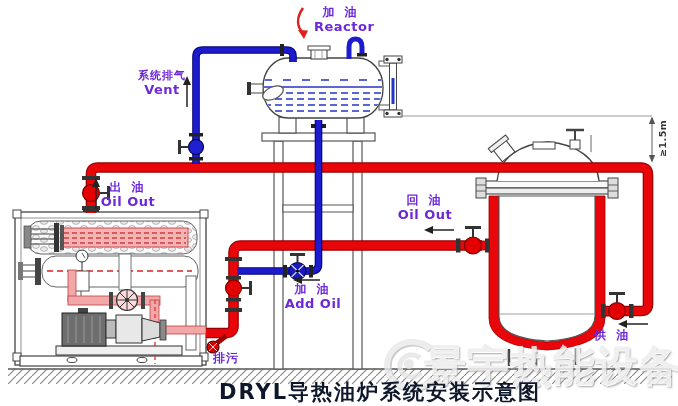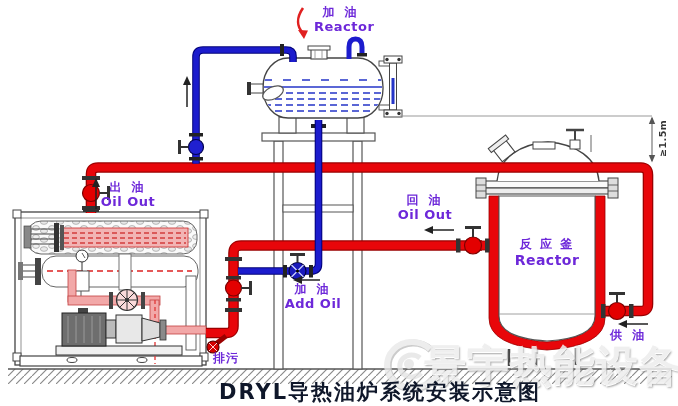--- a/index.html
+++ b/index.html
@@ -315,46 +315,46 @@
     <path d="M420,358 A12,11 0 1 0 421,373" fill="none" stroke="#e4e4e4" stroke-width="5"></path>
     <circle cx="409" cy="364" r="5" fill="#e4e4e4"></circle>
   </g>
 </svg>
 
 <div class="lbl" style="left:314px;top:6px;width:54px;">
   <div class="zh">加 油</div>
   <div class="en">Reactor</div>
 </div>
 
+<div class="lbl" style="left:133px;top:70px;width:58px;">
+  <div class="small-zh">系统排气</div>
+  <div class="en">Vent</div>
+</div>
 
 <div class="lbl" style="left:100px;top:181px;width:56px;">
   <div class="zh">出 油</div>
   <div class="en">Oil Out</div>
 </div>
 
 <div class="lbl" style="left:394px;top:194px;width:62px;">
   <div class="zh">回 油</div>
   <div class="en">Oil Out</div>
 </div>
 
 <div class="lbl" style="left:284px;top:283px;width:58px;">
   <div class="zh">加 油</div>
   <div class="en">Add Oil</div>
 </div>
 
 <div class="lbl" style="left:201px;top:352px;margin-left:12px;">
   <div class="zh" style="letter-spacing:1px;">排污</div>
 </div>
 
-<div class="lbl" style="left:514px;top:238px;width:66px;">
-  <div class="zh" style="letter-spacing:2px;">反 应 釜</div>
-  <div class="en" style="font-weight:600;font-size:14px;">Reactor</div>
-</div>
-
-<div class="lbl" style="left:610px;top:329px;">
+
+<div class="lbl" style="left:594px;top:329px;">
   <div class="zh">供 油</div>
 </div>
 
 <div class="dim" style="left:657px;top:157px;">≥1.5m</div>
 
 <div id="watermark">景宇热能设备</div>
 
 <div id="caption">DRYL导热油炉系统安装示意图</div>
 
 </div>

